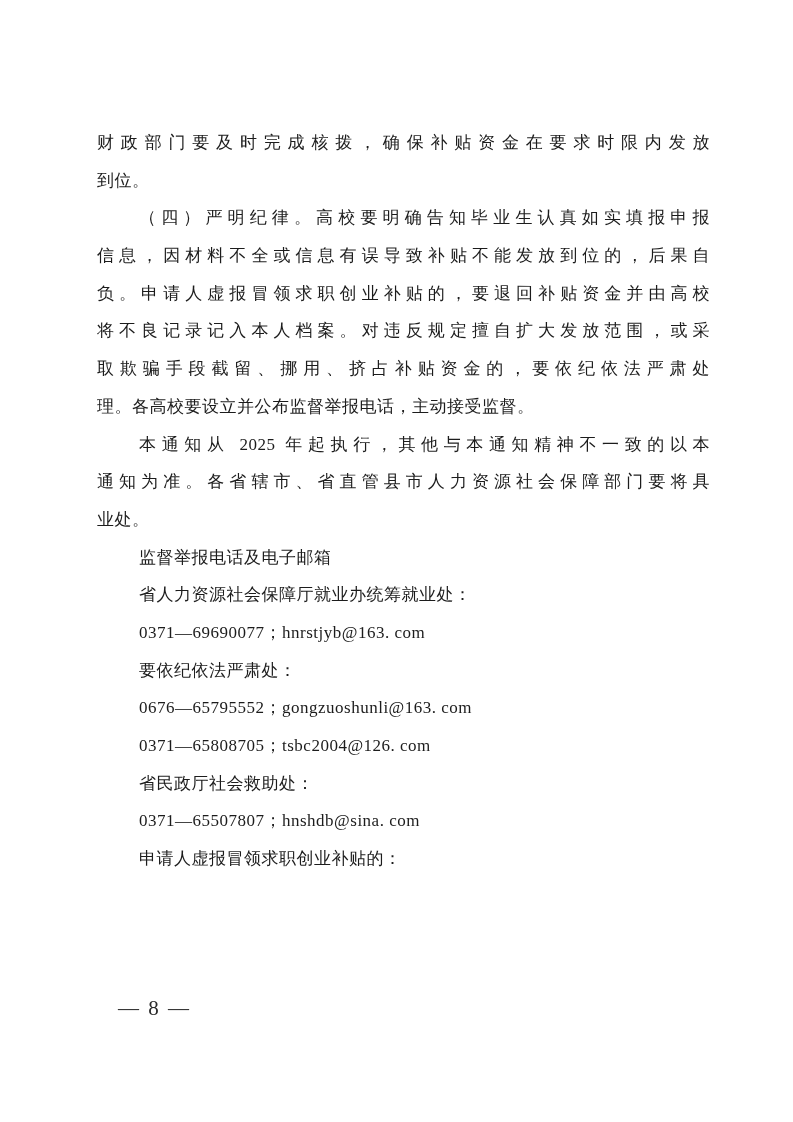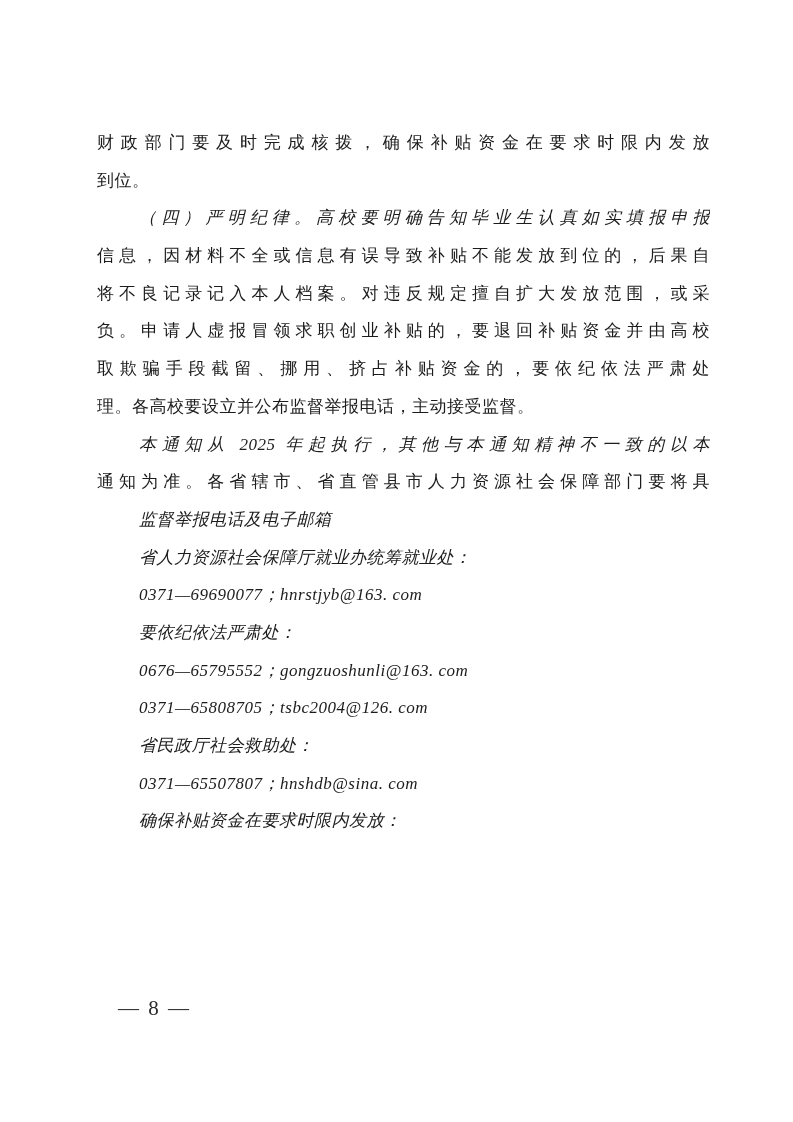--- a/index.html
+++ b/index.html
@@ -37,21 +37,20 @@
   .line.fill {
     white-space: normal;
     text-align: justify;
     text-align-last: justify;
     text-justify: inter-character;
     letter-spacing: 0.5px;
     overflow: hidden;
   }
   .line.indent {
     padding-left: 42px;
-    font-style: italic;
   }
   .line.indent.fill {
     width: 571px;
   }
   .page-number {
     position: absolute;
     left: 118px;
     top: 993px;
     font-size: 21px;
     line-height: 30px;
@@ -61,30 +60,31 @@
 </style>
 </head>
 <body>
 
 <div class="page">
   <div class="text-block">
     <div class="line fill">财政部门要及时完成核拨，确保补贴资金在要求时限内发放</div>
     <div class="line">到位。</div>
     <div class="line indent fill">（四）严明纪律。高校要明确告知毕业生认真如实填报申报</div>
     <div class="line fill">信息，因材料不全或信息有误导致补贴不能发放到位的，后果自</div>
+    <div class="line fill">负。申请人虚报冒领求职创业补贴的，要退回补贴资金并由高校</div>
     <div class="line fill">将不良记录记入本人档案。对违反规定擅自扩大发放范围，或采</div>
-    <div class="line fill">负。申请人虚报冒领求职创业补贴的，要退回补贴资金并由高校</div>
     <div class="line fill">取欺骗手段截留、挪用、挤占补贴资金的，要依纪依法严肃处</div>
     <div class="line">理。各高校要设立并公布监督举报电话，主动接受监督。</div>
     <div class="line indent fill">本通知从 2025 年起执行，其他与本通知精神不一致的以本</div>
     <div class="line fill">通知为准。各省辖市、省直管县市人力资源社会保障部门要将具</div>
+    <div class="line">业处。</div>
     <div class="line indent">监督举报电话及电子邮箱</div>
     <div class="line indent">省人力资源社会保障厅就业办统筹就业处：</div>
     <div class="line indent">0371—69690077；hnrstjyb@163. com</div>
     <div class="line indent">要依纪依法严肃处：</div>
     <div class="line indent">0676—65795552；gongzuoshunli@163. com</div>
     <div class="line indent">0371—65808705；tsbc2004@126. com</div>
     <div class="line indent">省民政厅社会救助处：</div>
     <div class="line indent">0371—65507807；hnshdb@sina. com</div>
-    <div class="line indent">确保补贴资金在要求时限内发放：</div>
+    <div class="line indent">申请人虚报冒领求职创业补贴的：</div>
   </div>
   <div class="page-number">— 8 —</div>
 </div>
 
 </body></html>

